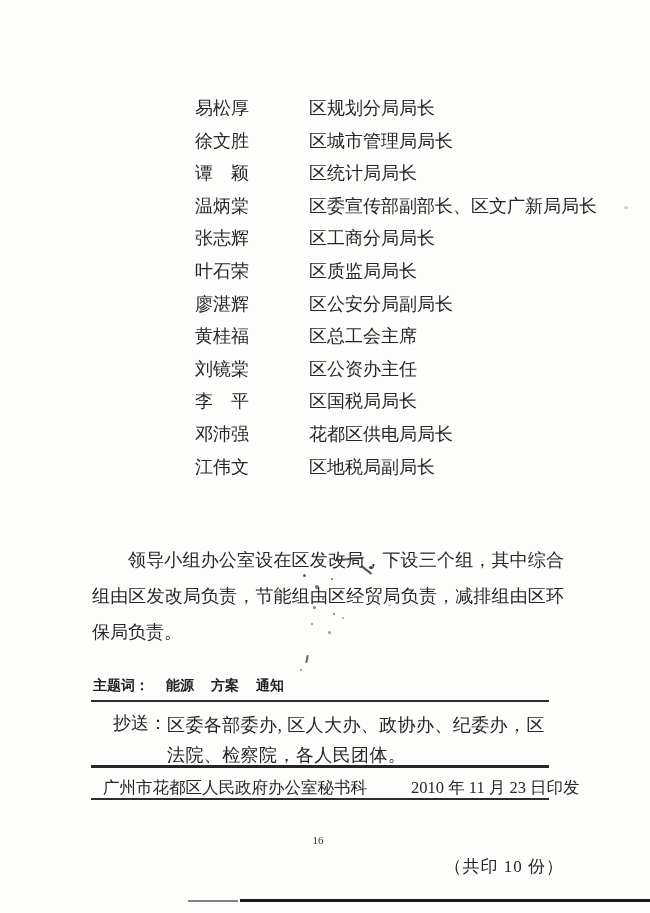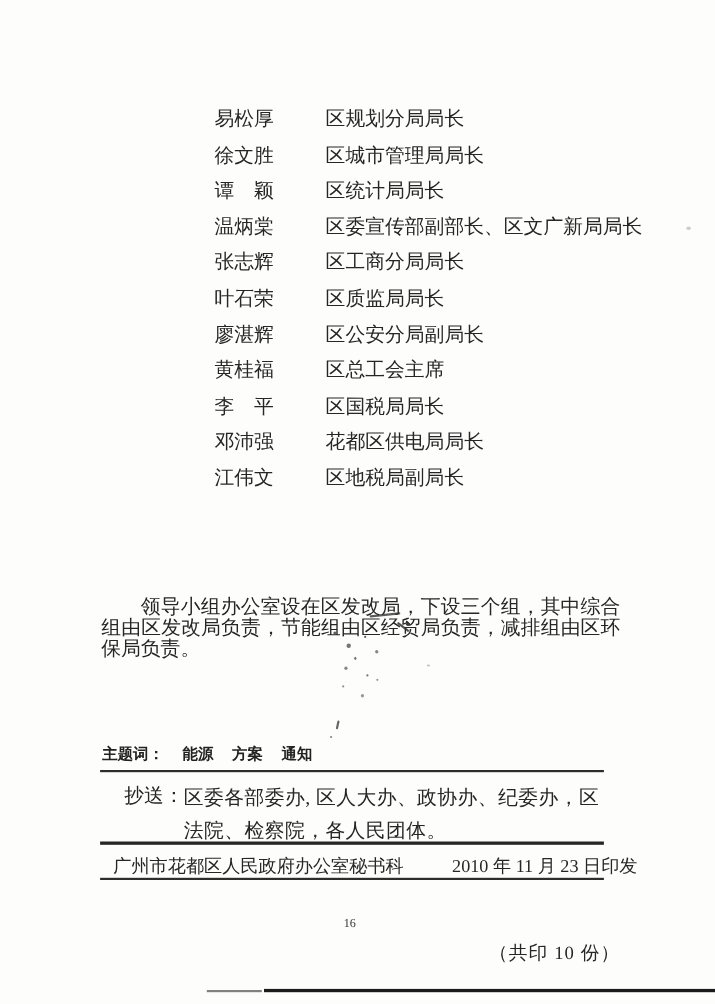--- a/index.html
+++ b/index.html
@@ -16,26 +16,26 @@
   
   .appointments{
     position:absolute;left:195px;top:96px;
     font-size:18px;
   }
   .appt-row{
     display:flex;align-items:flex-start;
     height:32.6px;white-space:nowrap;gap:31px;
   }
   .appt-row .name{display:inline-block;width:58px;}
-  .appt-row .title{margin-left:12px;}
+  .appt-row .title{margin-left:25px;}
 
   
   .body-para{
     position:absolute;left:92px;top:542px;width:472px;
-    font-size:18px;line-height:19px;
+    font-size:18px;line-height:36px;
     text-align:justify;text-indent:36px;margin:0;
   }
 
   
   .subject-row{
     position:absolute;left:93px;top:677px;
     display:flex;gap:17px;
     font-family:"Liberation Sans","DejaVu Sans",sans-serif;
     font-weight:700;font-size:14px;color:#222;
     white-space:nowrap;
@@ -119,20 +119,24 @@
         <span class="name">廖湛辉</span>
         <span class="title">区公安分局副局长</span>
       </div>
 
 
       <div class="appt-row">
         <span class="name">黄桂福</span>
         <span class="title">区总工会主席</span>
       </div>
 
+      <div class="appt-row">
+        <span class="name">刘镜棠</span>
+        <span class="title">区公资办主任</span>
+      </div>
 
 
       <div class="appt-row">
         <span class="name">李　平</span>
         <span class="title">区国税局局长</span>
       </div>
 
       <div class="appt-row">
         <span class="name">邓沛强</span>
         <span class="title">花都区供电局局长</span>

